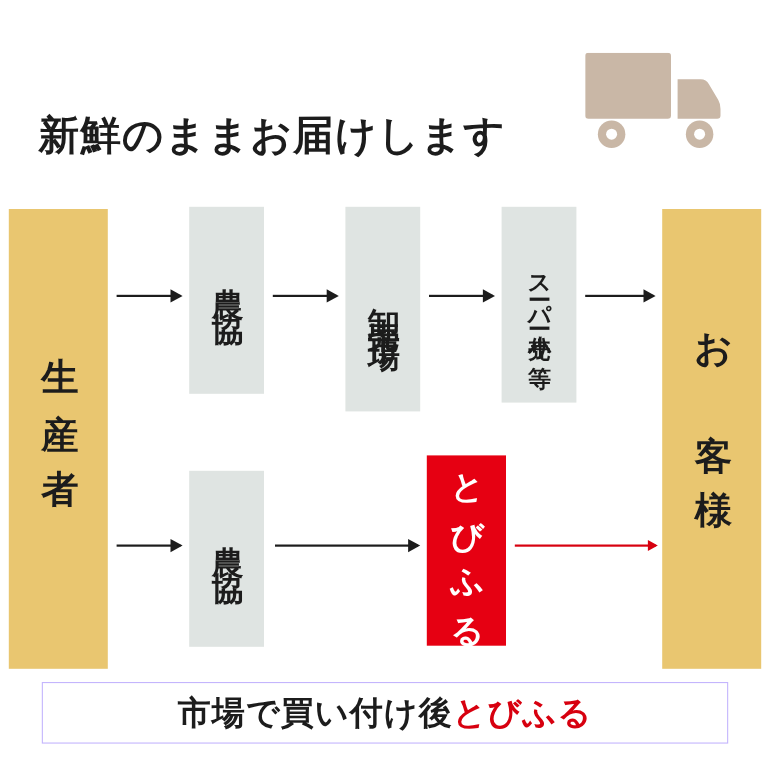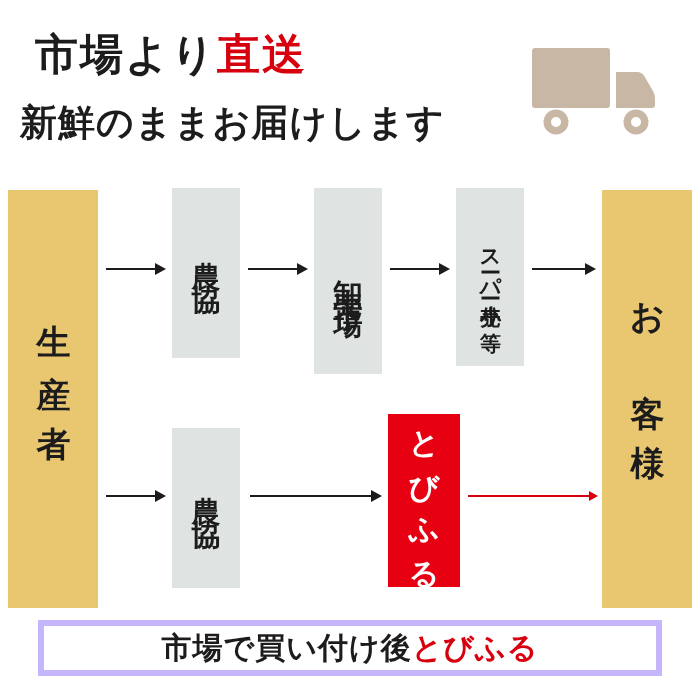--- a/index.html
+++ b/index.html
@@ -27,21 +27,21 @@
     top: 26px;
     font-size: 43px;
     font-weight: 700;
     color: var(--text);
     letter-spacing: 2px;
     white-space: nowrap;
   }
   .title .accent { color: var(--accent-red); }
   .subtitle {
     position: absolute;
-    left: 20px;
+    left: 35px;
     top: 98px;
     font-size: 37px;
     font-weight: 600;
     color: var(--text);
     letter-spacing: 1px;
     white-space: nowrap;
   }
   .truck {
     position: absolute;
     left: 532px;
@@ -116,38 +116,37 @@
   .a4 { left: 532px; top: 268px; width: 62px; }
   .a5 { left: 106px; top: 495px; width: 58px; }
   .a6 { left: 250px; top: 495px; width: 130px; }
   .a7 { left: 468px; top: 495px; width: 128px; }
   .footer {
     position: absolute;
     left: 38px;
     top: 620px;
     width: 624px;
     height: 56px;
-    border: 6px solid #c4b5fd;
+    border: 1px solid #c4b5fd;
     display: flex;
     align-items: center;
     justify-content: center;
     font-size: 30px;
     font-weight: 600;
     color: var(--text);
     letter-spacing: 1px;
     white-space: nowrap;
   }
   .footer .accent { color: var(--accent-red); }
 </style>
 </head>
 <body>
 
 <div class="stage">
 
-  <div class="title"><span>市場より</span><span class="accent">直送</span></div>
 
   <div class="subtitle">新鮮のままお届けします</div>
 
   <svg class="truck" width="132" height="92" viewBox="0 0 132 92" aria-hidden="true">
     <rect x="0" y="0" width="78" height="60" rx="3" fill="currentColor"></rect>
     <path d="M84 24 h21 q5 0 7.5 4.5 l8.5 14.5 q2 3.5 2 8 v6 q0 3 -3 3 h-36 z" fill="currentColor"></path>
     <circle cx="24" cy="74" r="12.5" fill="currentColor"></circle>
     <circle cx="24" cy="74" r="5" fill="#ffffff"></circle>
     <circle cx="104" cy="74" r="12.5" fill="currentColor"></circle>
     <circle cx="104" cy="74" r="5" fill="#ffffff"></circle>

